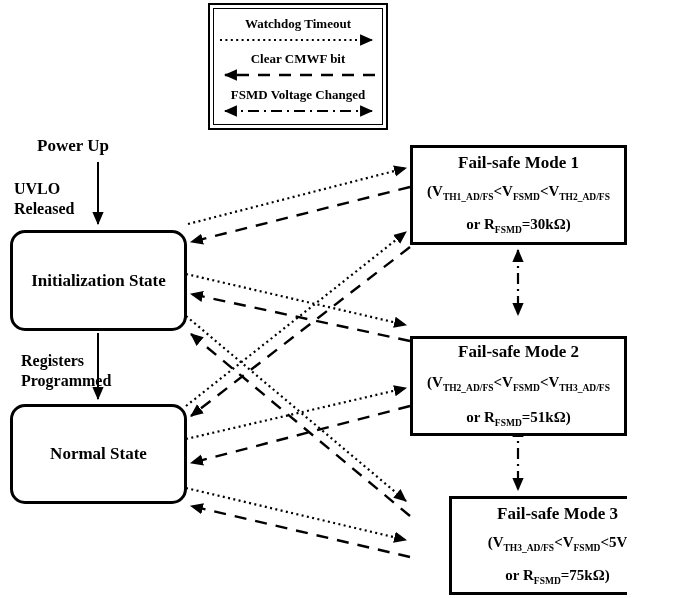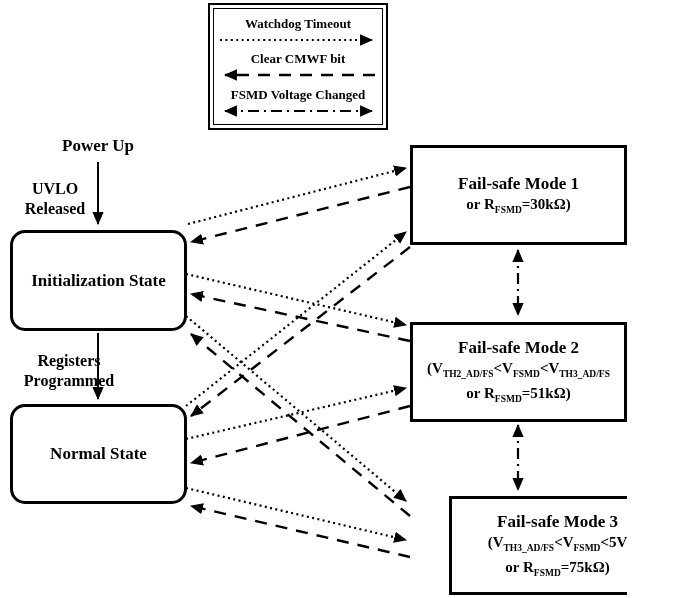--- a/index.html
+++ b/index.html
@@ -10,30 +10,30 @@
   #wires { position:absolute; left:0; top:0; width:700px; height:598px; }
   .ln   { stroke:#000000; fill:none; }
   .solid{ stroke-width:2; }
   .dot  { stroke-width:2.2; stroke-dasharray:2 3.4; }
   .dash { stroke-width:2.4; stroke-dasharray:12 9; }
   .dd   { stroke-width:2.2; stroke-dasharray:11 5 2 5; }
 
   .box {
     position:absolute; box-sizing:border-box; border:3px solid #000;
     background:#fff; display:flex; align-items:center; justify-content:center;
-    text-align:center; font-weight:bold;
+    text-align:center; font-weight:bold;gap:8px;
   }
   .state { font-size:17px;border-radius:15px; }
   .mode  { flex-direction:column; padding-top:2px; }
   .mtitle{ font-size:17px; line-height:22px; }
   .cond  { font-size:15px; line-height:19px; white-space:nowrap; }
   .cond sub { font-size:9.5px; vertical-align:-4px; letter-spacing:0; }
 
   .flabel {
-    position:absolute; font-weight:bold; text-align:center; line-height:1.25;
+    position:absolute; font-weight:bold; line-height:1.25;
   }
   .big   { font-size:17px; }
   .med   { font-size:16px; }
 
   .legend-outer {
     position:absolute; left:208px; top:3px; width:180px; height:127px;
     box-sizing:border-box; border:2px solid #000; background:#fff; padding:3px;
   }
   .legend-inner {
     box-sizing:border-box; border:1px solid #000; width:100%; height:100%;
@@ -113,24 +113,25 @@
 
   <div class="box state" style="left:10px; top:230px; width:177px; height:101px;">
     <span>Initialization State</span>
   </div>
   <div class="box state" style="left:10px; top:404px; width:177px; height:100px;">
     <span>Normal State</span>
   </div>
 
   <div class="box mode" style="left:410px; top:145px; width:217px; height:100px;">
     <div class="mtitle">Fail-safe Mode 1</div>
+    <div class="cond"><span>(V</span><sub>TH1_AD/FS</sub><span>&lt;V</span><sub>FSMD</sub><span>&lt;V</span><sub>TH2_AD/FS</sub></div>
     <div class="cond"><span>or R</span><sub>FSMD</sub><span>=30kΩ)</span></div>
   </div>
 
-  <div class="box mode" style="left:410px; top:322px; width:217px; height:100px;">
+  <div class="box mode" style="left:410px; top:336px; width:217px; height:100px;justify-content:space-between;">
     <div class="mtitle">Fail-safe Mode 2</div>
     <div class="cond"><span>(V</span><sub>TH2_AD/FS</sub><span>&lt;V</span><sub>FSMD</sub><span>&lt;V</span><sub>TH3_AD/FS</sub></div>
     <div class="cond"><span>or R</span><sub>FSMD</sub><span>=51kΩ)</span></div>
   </div>
 
   <div class="box mode" style="left:410px; top:496px; width:217px; height:99px;margin-left:39px;">
     <div class="mtitle">Fail-safe Mode 3</div>
     <div class="cond"><span>(V</span><sub>TH3_AD/FS</sub><span>&lt;V</span><sub>FSMD</sub><span>&lt;5V</span><sub></sub></div>
     <div class="cond"><span>or R</span><sub>FSMD</sub><span>=75kΩ)</span></div>
   </div>

